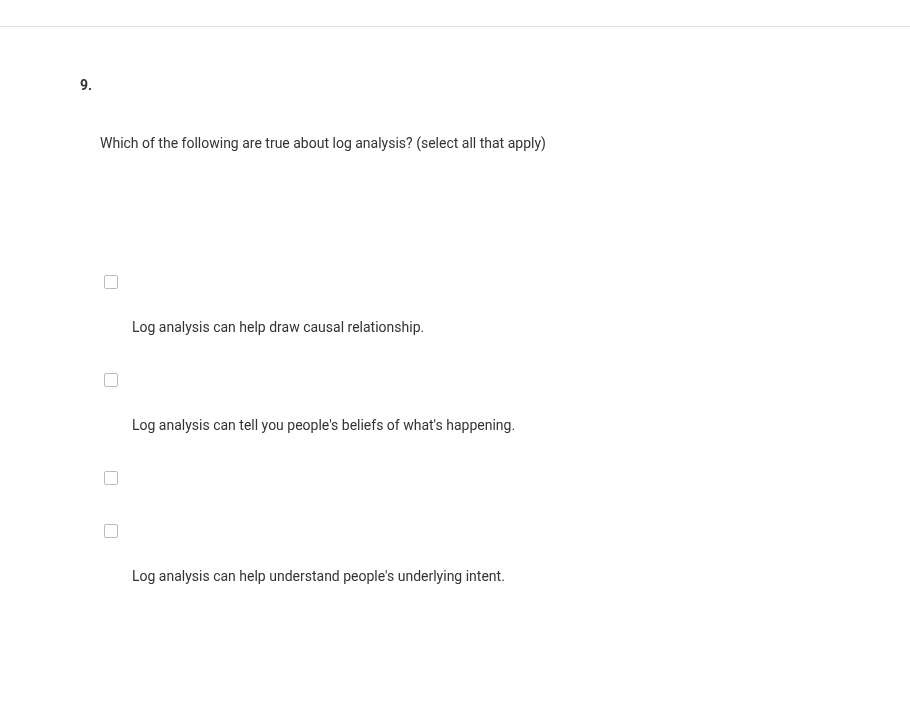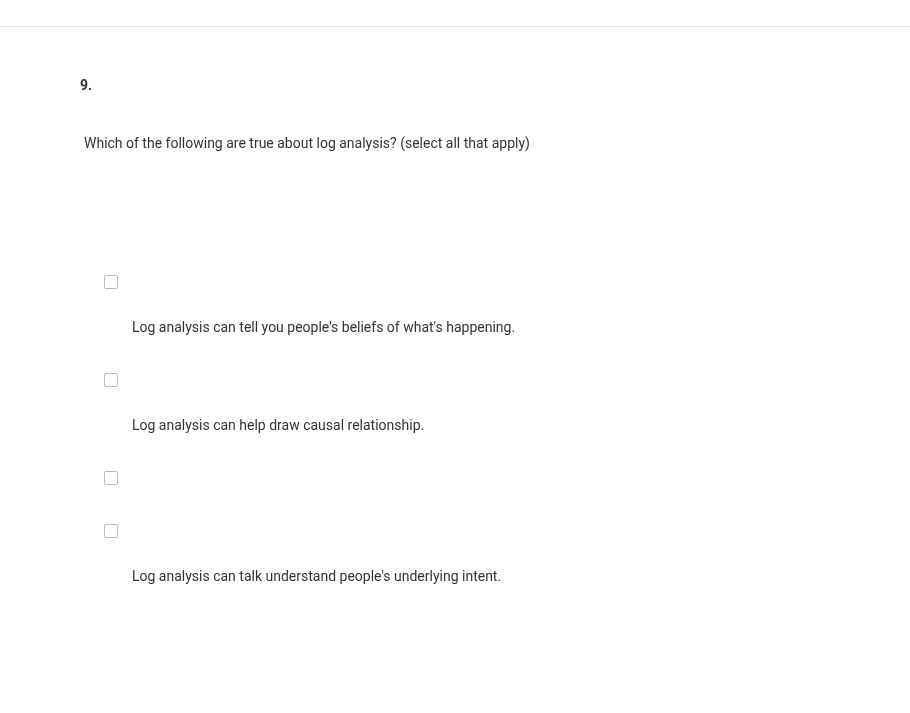--- a/index.html
+++ b/index.html
@@ -30,21 +30,21 @@
     .question-number {
       font-weight: 700;
       font-size: 14px;
       color: #333333;
       min-width: 20px;
     }
     .question-text {
       font-size: 14px;
       color: #333333;
       margin-top: 40px;
-      margin-left: 4px;
+      margin-left: 20px;
       line-height: 1.5;
     }
     .options-container {
       margin-top: 120px;
       margin-left: 24px;
     }
     .option-item {
       margin-bottom: 34px;
     }
     .checkbox-wrapper {
@@ -84,36 +84,36 @@
   <div class="question-header">
     <span class="question-number">9.</span>
   </div>
   <div class="question-text">Which of the following are true about log analysis? (select all that apply)</div>
 
   <div class="options-container">
     <div class="option-item">
       <div class="checkbox-wrapper">
         <input type="checkbox" class="checkbox" style="">
       </div>
-      <span class="option-label">Log analysis can tell you people's beliefs of what's happening.</span>
+      <span class="option-label">Log analysis can help draw causal relationship.</span>
     </div>
 
     <div class="option-item">
       <div class="checkbox-wrapper">
         <input type="checkbox" class="checkbox" style="">
       </div>
-      <span class="option-label">Log analysis can help draw causal relationship.</span>
+      <span class="option-label">Log analysis can tell you people's beliefs of what's happening.</span>
     </div>
 
     <div class="option-item">
       <div class="checkbox-wrapper">
         <input type="checkbox" class="checkbox" style="">
       </div>
     </div>
 
     <div class="option-item">
       <div class="checkbox-wrapper">
         <input type="checkbox" class="checkbox" style="">
       </div>
-      <span class="option-label">Log analysis can talk understand people's underlying intent.</span>
+      <span class="option-label">Log analysis can help understand people's underlying intent.</span>
     </div>
   </div>
 </div>
 
 </body></html>

